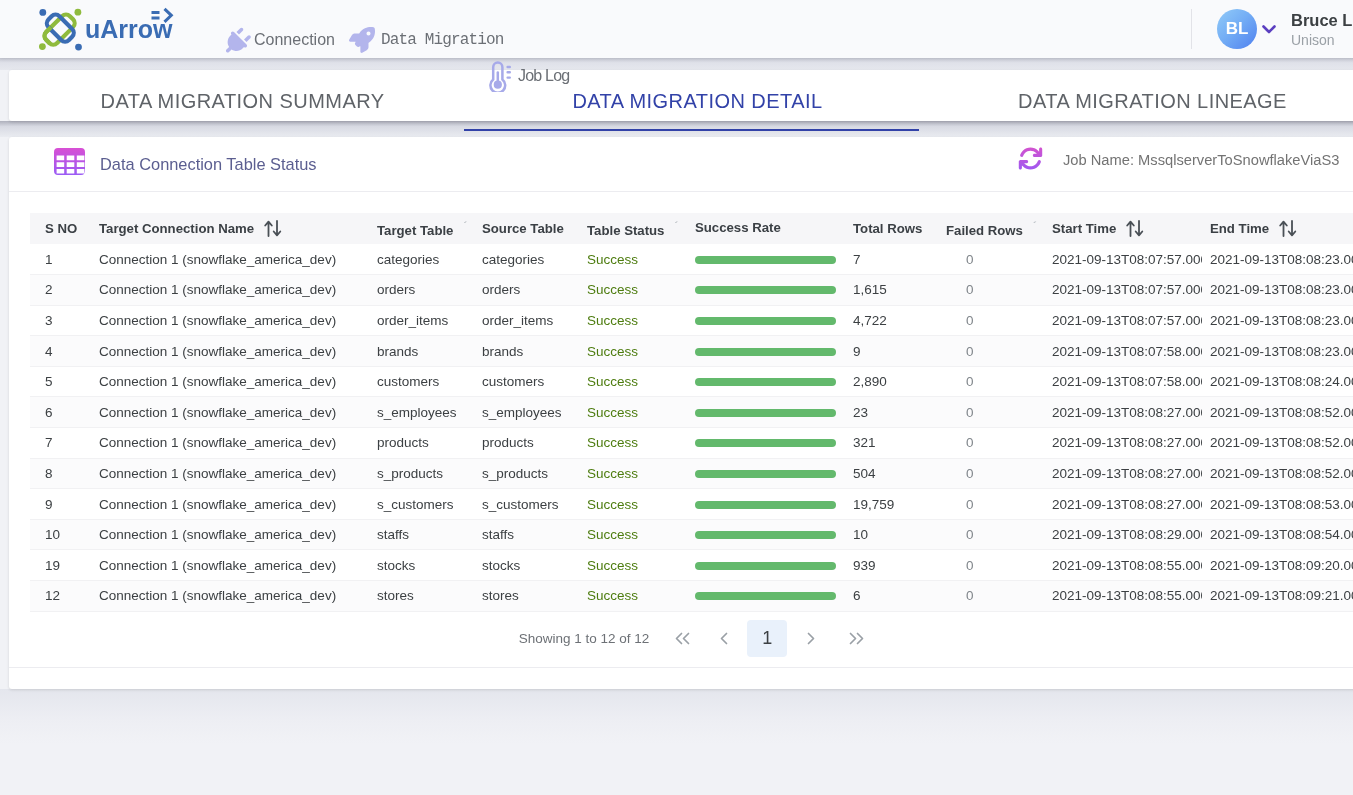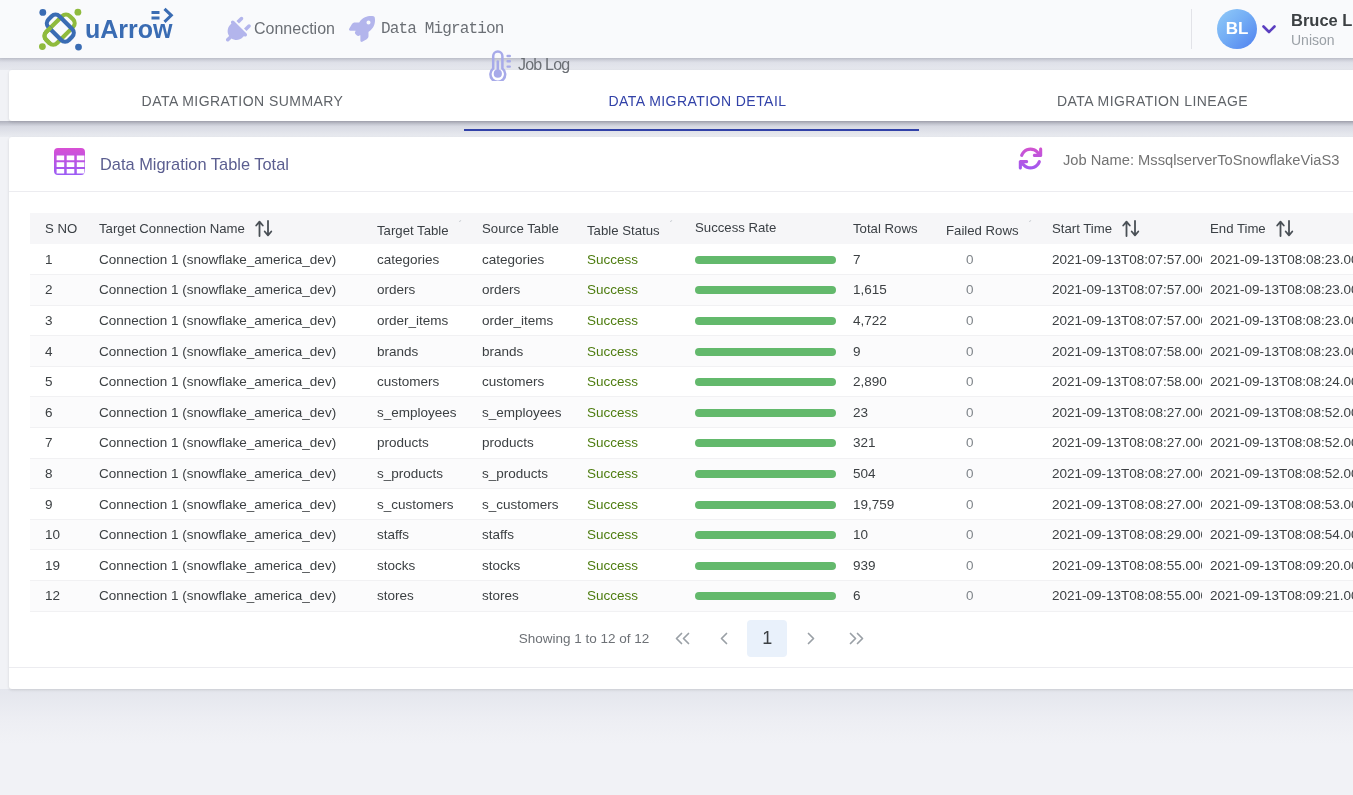--- a/index.html
+++ b/index.html
@@ -9,51 +9,51 @@
   background:linear-gradient(#c7c9d4, #dfe1e9 40%, #e6e8ee); }
 .strip2 { position:absolute; left:0; top:121px; width:1353px; height:16px;
   background:linear-gradient(#aeb0bc, #d8dae3 35%, #eaecf1); }
 .belowcard { position:absolute; left:0; top:689px; width:1353px; height:106px;
   background:linear-gradient(#e4e6ed, #edeef3 30px, #f1f2f6 55px); }
 
 
 .hdr { position:absolute; left:0; top:0; width:1390px; height:58px; background:#f9fafc;
   box-shadow:0 1px 3px rgba(0,0,0,.08); z-index:5; }
 .logo { position:absolute; left:38px; top:6px; }
-.navitem { position:absolute; top:0; height:58px; display:flex; align-items:center; color:#6b6f75; font-size:16px; }
+.navitem { position:absolute; top:11px; height:58px; display:flex; align-items:center; color:#6b6f75; font-size:16px; }
 .navitem svg { margin-right:6px; }
 .hdr-right { position:absolute; left:1191px; top:0; height:58px; display:flex; align-items:center; }
 .vdiv { width:1px; height:40px; background:#e2e3e8; }
 .avatar { width:40px; height:40px; border-radius:50%; margin-left:25px;
   background:linear-gradient(135deg,#92cbf8 0%, #74aef5 45%, #4f80ef 100%);
   color:#fff; font-size:17px; font-weight:bold; display:flex; align-items:center; justify-content:center; }
 .uname { margin-left:15px; }
 .uname .n { font-size:16.5px; font-weight:bold; color:#3c4043; white-space:nowrap; }
 .uname .c { font-size:14px; color:#9aa0a6; margin-top:2px; }
 
 
 .tabs { position:absolute; left:9px; top:70px; width:1365px; height:51px; background:#fff;
   box-shadow:0 1px 3px rgba(0,0,0,.12); display:flex; border-radius:3px 0 0 3px; }
 .tab { width:455px; height:62px; display:flex; align-items:center; justify-content:center;
-  font-size:14px; letter-spacing:.45px; color:#5f6368; position:relative;padding-left:12px; }
+  font-size:20px; letter-spacing:.45px; color:#5f6368; position:relative;padding-left:12px; }
 .tab.active { color:#3242a8; }
 .tab.active::after { content:""; position:absolute; left:0; bottom:1px; width:100%; height:2.5px; background:#3242a8; }
 
 
 .card { position:absolute; left:9px; top:137px; width:1365px; height:552px; background:#fff;
   box-shadow:0 1px 3px rgba(0,0,0,.12); border-radius:3px 0 0 3px; }
 .card-hd { height:55px; border-bottom:1px solid #ececf0; position:relative; }
 .ttl { position:absolute; left:91px; top:0; height:55px; display:flex; align-items:center;
   font-size:16.4px; color:#5b5e90; }
 .jobname { position:absolute; left:1054px; top:0; height:46px; display:flex; align-items:center;
   font-size:14.7px; color:#737373; }
 
 
 table { border-collapse:collapse; table-layout:fixed; margin-left:21px; margin-top:21px; width:1330px; }
-th { background:#f6f6f8; font-weight:normal; color:#3b4045; text-align:left; height:31px;
+th { background:#f6f6f8; font-weight:bold; color:#3b4045; text-align:left; height:31px;
   padding:0 0 0 8px; white-space:nowrap; overflow:hidden; font-size:13.2px;margin-top:24px; }
 td { height:30.6px; padding:0 0 0 8px; color:#3c4043; border-bottom:1px solid #f1f1f3;
   white-space:nowrap; overflow:hidden; font-size:13.5px; }
 tr.alt td { background:#fbfbfc; }
 td.ok { color:#4d7c0f; }
 td.zero { color:#80868b; padding-left:28px; }
 .bar { width:141px; height:8px; border-radius:4px; background:#63b96c; margin-top:1px; }
 th.c1 { padding-left:15px; }
 td.c1 { padding-left:15px; }
 .sorticon { vertical-align:-4px; margin-left:10px; }
@@ -156,21 +156,21 @@
           <linearGradient id="pg" x1="0" y1="0" x2="0" y2="1">
         <stop offset="0" stop-color="#d84fd4"></stop>
             <stop offset="1" stop-color="#9a5cf5"></stop>
           </linearGradient>
         </defs>
       <path fill="url(#pg)" fill-rule="evenodd" d="M4 0 h23 a4 4 0 0 1 4 4 v19 a4 4 0 0 1 -4 4 H4 a4 4 0 0 1 -4-4 V4 a4 4 0 0 1 4-4z
         M2.6 7.6 h7.6 v4.6 H2.6z M12.7 7.6 h7.6 v4.6 h-7.6z M22.8 7.6 h7.6 v4.6 h-7.6z
         M2.6 14.3 h7.6 v4.6 H2.6z M12.7 14.3 h7.6 v4.6 h-7.6z M22.8 14.3 h7.6 v4.6 h-7.6z
         M2.6 21 h7.6 v4.6 H2.6z M12.7 21 h7.6 v4.6 h-7.6z M22.8 21 h7.6 v4.6 h-7.6z"></path>
     </svg>
-    <div class="ttl">Data Migration Table Total</div>
+    <div class="ttl">Data Connection Table Status</div>
     <svg style="position:absolute;left:1009px;top:9px;" width="25" height="25" viewBox="0 0 512 512">
       <defs>
           <linearGradient id="rg" x1="0" y1="0" x2="0" y2="1">
         <stop offset="0" stop-color="#d253cf"></stop>
             <stop offset="1" stop-color="#a058f0"></stop>
           </linearGradient>
         </defs>
       <path fill="url(#rg)" d="M105.1 202.6c7.7-21.8 20.2-42.3 37.8-59.8c62.5-62.5 163.8-62.5 226.3 0L386.3 160H336c-17.7 0-32 14.3-32 32s14.3 32 32 32H463.5c0 0 0 0 0 0h.4c17.7 0 32-14.3 32-32V64c0-17.7-14.3-32-32-32s-32 14.3-32 32v51.2L414.4 97.6c-87.5-87.5-229.3-87.5-316.8 0C73.2 122 55.6 150.7 44.8 181.4c-5.9 16.7 2.9 34.9 19.5 40.8s34.9-2.9 40.8-19.5zM39 289.3c-5 1.5-9.8 4.2-13.7 8.2c-4 4-6.7 8.8-8.1 14c-.3 1.2-.6 2.5-.8 3.8c-.3 1.7-.4 3.4-.4 5.1V448c0 17.7 14.3 32 32 32s32-14.3 32-32V396.9l17.6 17.5 0 0c87.5 87.4 229.3 87.4 316.7 0c24.4-24.4 42.1-53.1 52.9-83.7c5.9-16.7-2.9-34.9-19.5-40.8s-34.9 2.9-40.8 19.5c-7.7 21.8-20.2 42.3-37.8 59.8c-62.5 62.5-163.8 62.5-226.3 0l-.1-.1L125.6 352H176c17.7 0 32-14.3 32-32s-14.3-32-32-32H48.4c-1.6 0-3.2 .1-4.8 .3s-3.1 .5-4.6 1z"></path>
     </svg>
     <div class="jobname">Job Name: MssqlserverToSnowflakeViaS3</div>

